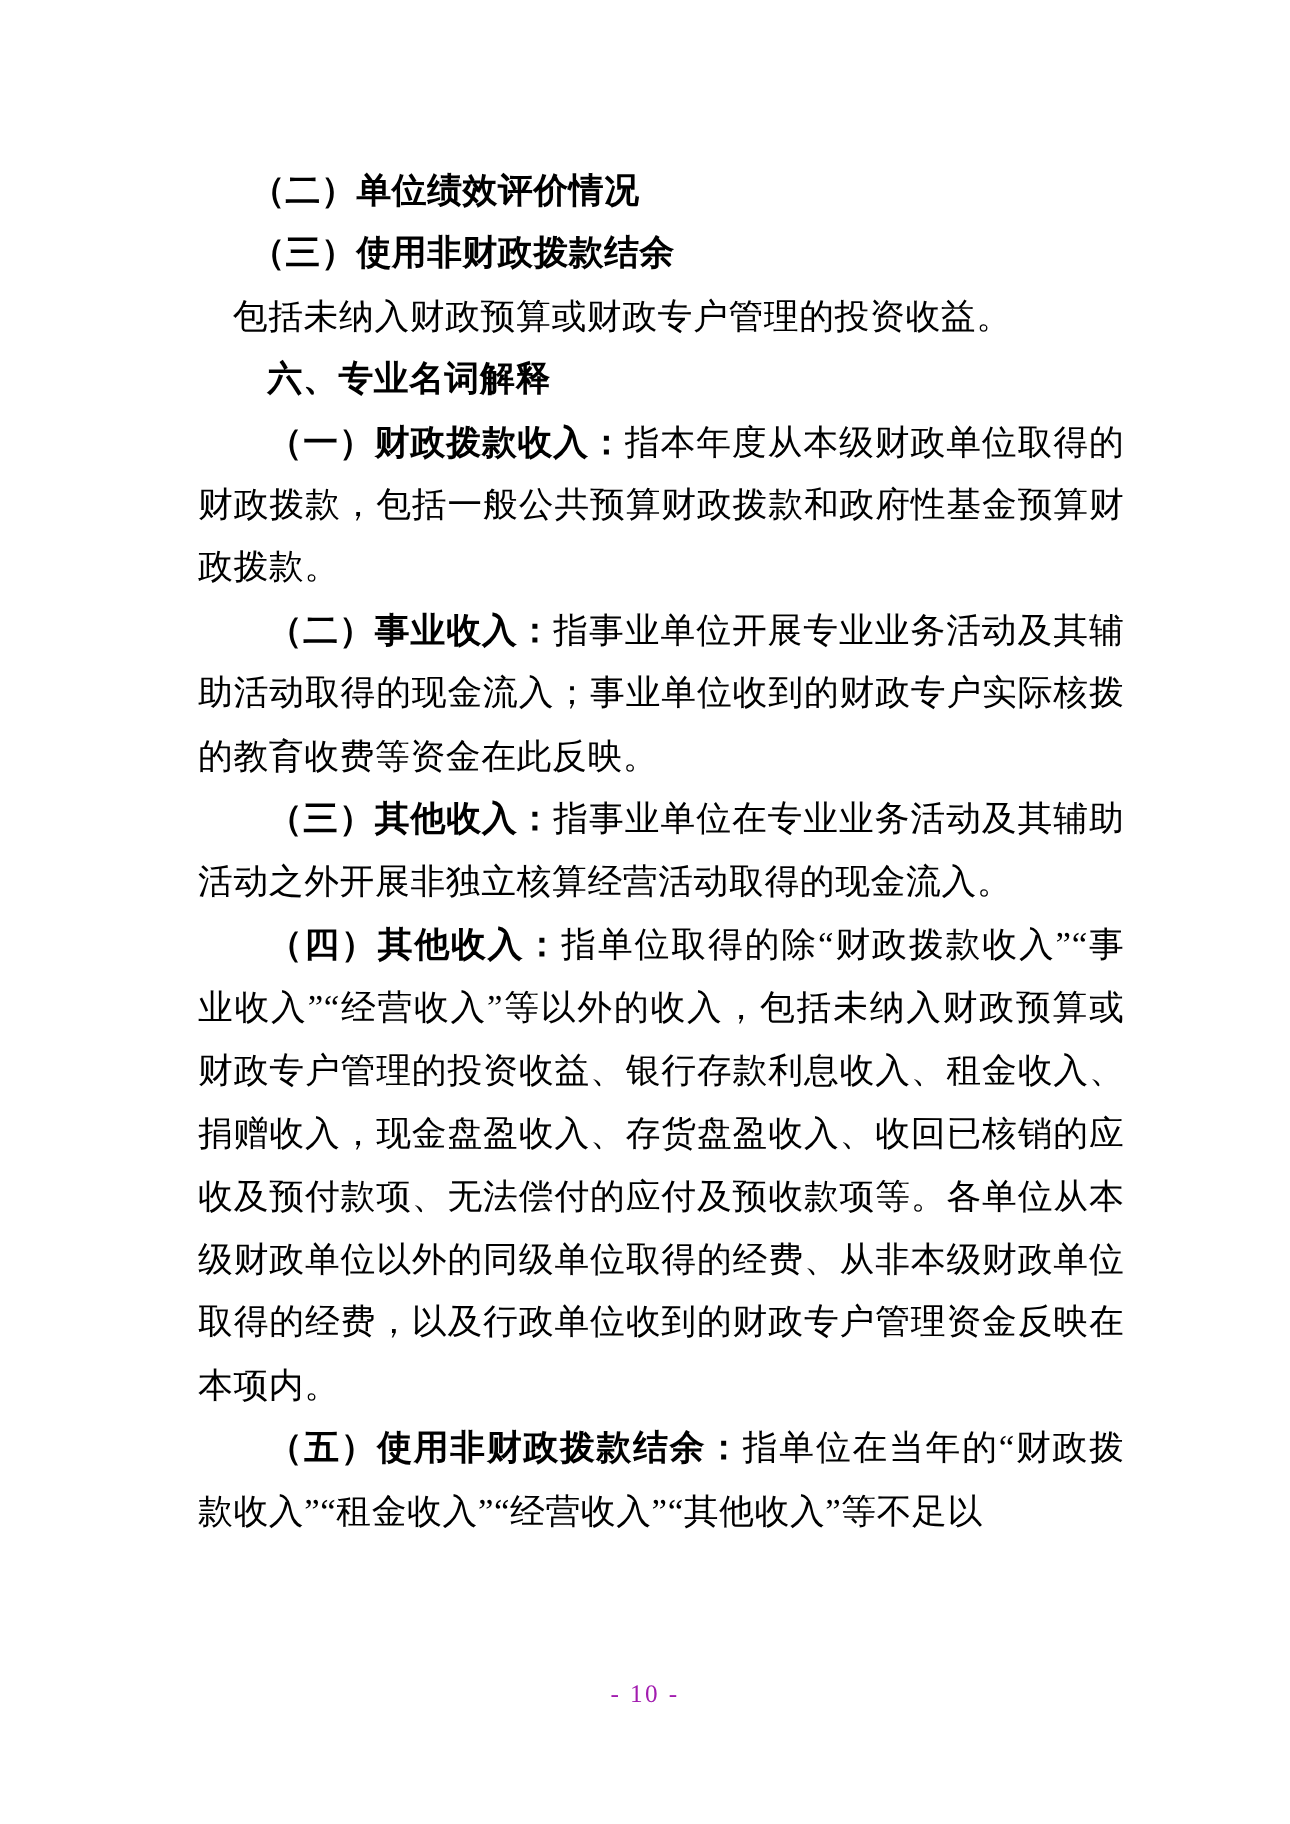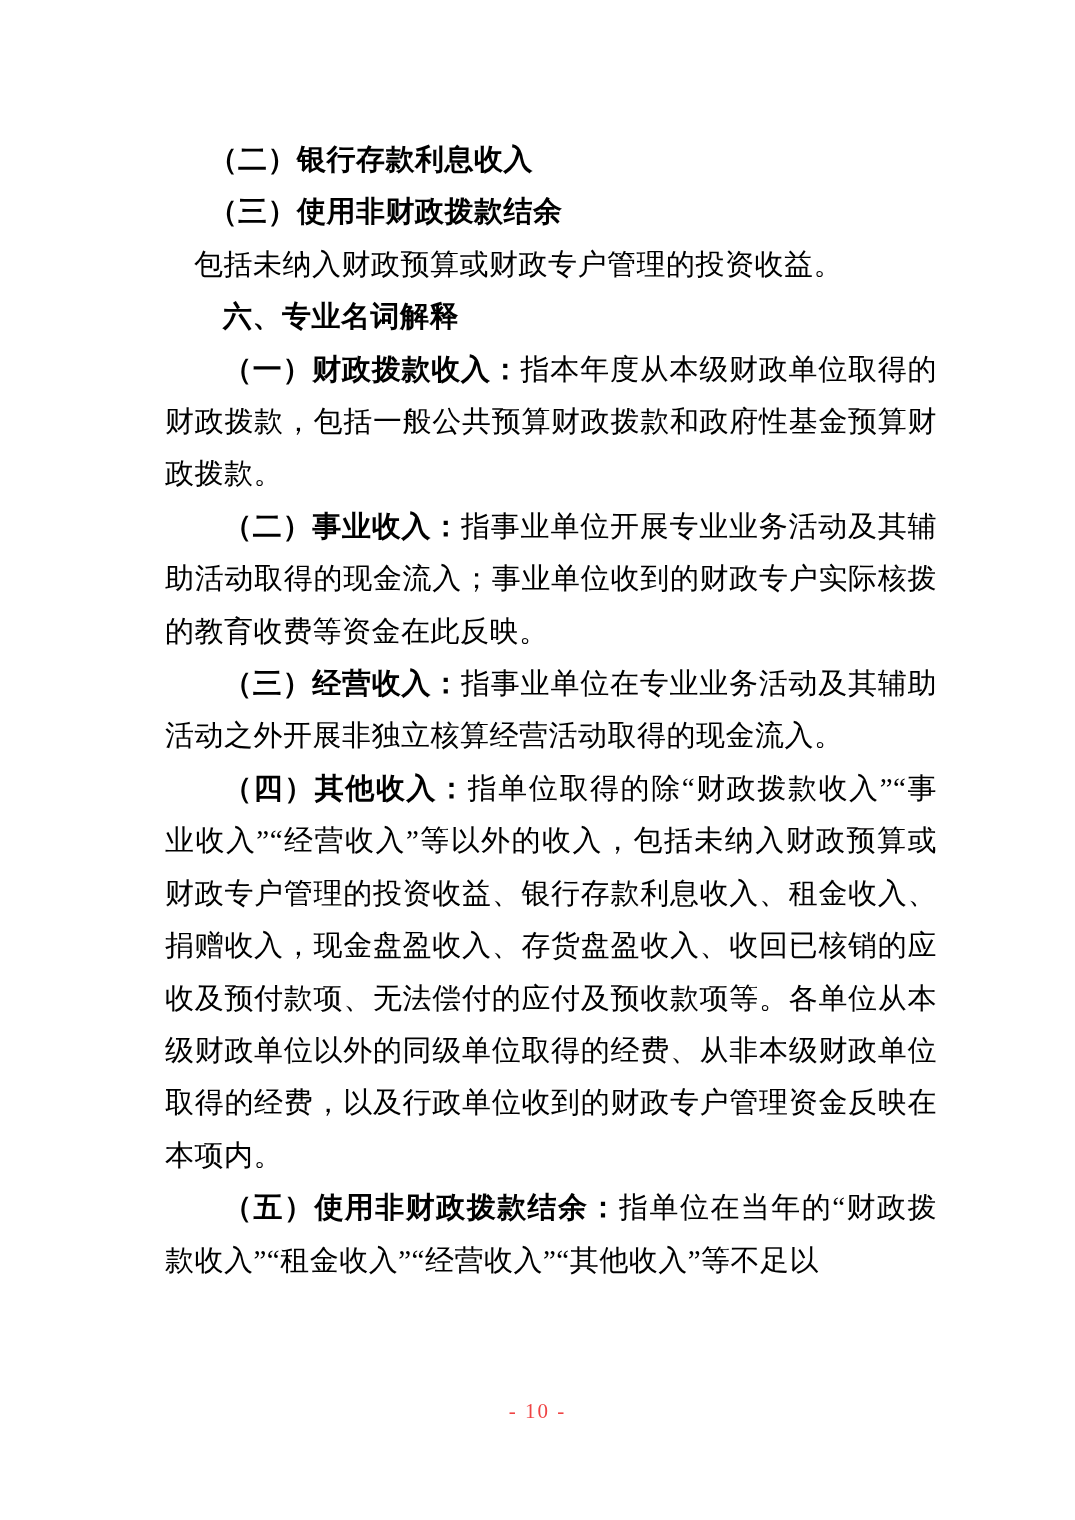--- a/index.html
+++ b/index.html
@@ -57,35 +57,35 @@
     font-weight: 700;
   }
   .footer {
     position: absolute;
     top: 1399px;
     left: 0;
     width: 100%;
     text-align: center;
     font-size: 21px;
     letter-spacing: 2px;
-    color: #ef4444;
+    color: #a21caf;
     font-family: "Liberation Serif", "DejaVu Serif", serif;
   }
 </style>
 </head>
 <body>
 
 <div class="page">
   <div class="content" id="doc-body">
-      <p class="p-section-heading"><span class="lead">（二）银行存款利息收入</span></p>
+      <p class="p-section-heading"><span class="lead">（二）单位绩效评价情况</span></p>
       <p class="p-section-heading"><span class="lead">（三）使用非财政拨款结余</span></p>
       <p class="p-body"><span>包括未纳入财政预算或财政专户管理的投资收益。</span></p>
       <p class="p-chapter-heading"><span class="lead">六、专业名词解释</span></p>
       <p class="p-term"><span class="lead">（一）财政拨款收入：</span><span>指本年度从本级财政单位取得的财政拨款，包括一般公共预算财政拨款和政府性基金预算财政拨款。</span></p>
       <p class="p-term"><span class="lead">（二）事业收入：</span><span>指事业单位开展专业业务活动及其辅助活动取得的现金流入；事业单位收到的财政专户实际核拨的教育收费等资金在此反映。</span></p>
-      <p class="p-term"><span class="lead">（三）经营收入：</span><span>指事业单位在专业业务活动及其辅助活动之外开展非独立核算经营活动取得的现金流入。</span></p>
+      <p class="p-term"><span class="lead">（三）其他收入：</span><span>指事业单位在专业业务活动及其辅助活动之外开展非独立核算经营活动取得的现金流入。</span></p>
       <p class="p-term"><span class="lead">（四）其他收入：</span><span>指单位取得的除“财政拨款收入”“事业收入”“经营收入”等以外的收入，包括未纳入财政预算或财政专户管理的投资收益、银行存款利息收入、租金收入、捐赠收入，现金盘盈收入、存货盘盈收入、收回已核销的应收及预付款项、无法偿付的应付及预收款项等。各单位从本级财政单位以外的同级单位取得的经费、从非本级财政单位取得的经费，以及行政单位收到的财政专户管理资金反映在本项内。</span></p>
       <p class="p-term"><span class="lead">（五）使用非财政拨款结余：</span><span>指单位在当年的“财政拨款收入”“租金收入”“经营收入”“其他收入”等不足以</span></p>
     </div>
   <div class="footer">
     <span>- 10 -</span>
   </div>
 </div>
 
 </body></html>

